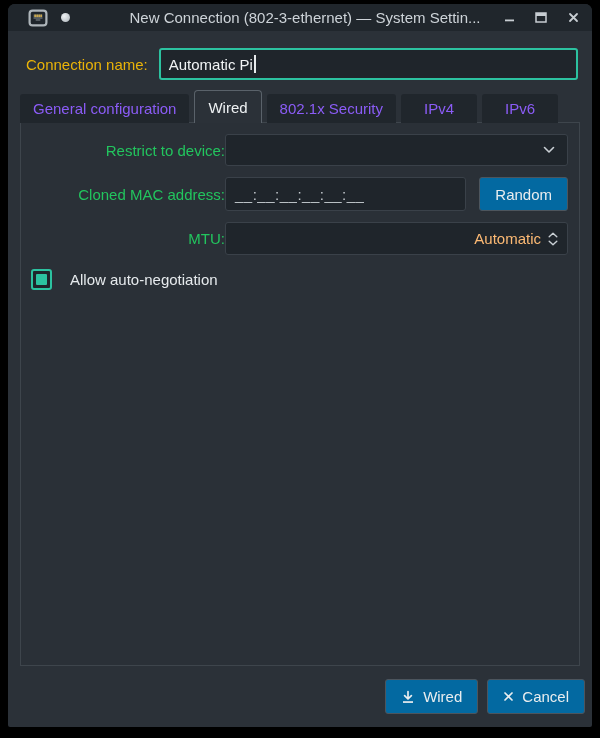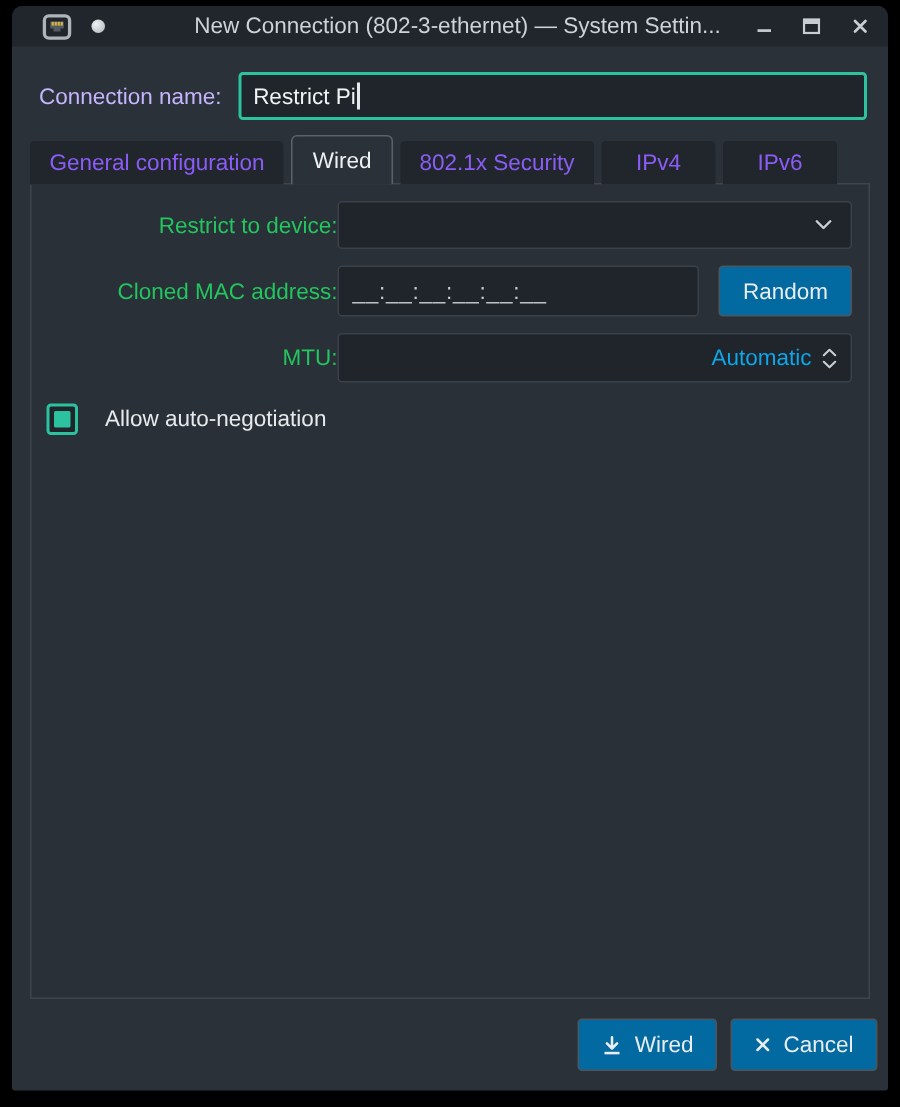--- a/index.html
+++ b/index.html
@@ -11,21 +11,21 @@
   .tb-left{position:absolute;left:20px;top:0;height:27px;display:flex;align-items:center;gap:13px;}
   .app-icon{width:20px;height:20px;display:block;}
   .mod-dot{width:9px;height:9px;border-radius:50%;
     background:radial-gradient(circle at 35% 35%, #eef2f4, #aab1b7);}
   .tb-title{position:absolute;left:10px;right:0;top:0;height:27px;line-height:27px;text-align:center;
     color:#cdd3d8;font-size:15px;white-space:nowrap;}
   .tb-controls{position:absolute;right:13px;top:0;height:27px;display:flex;align-items:center;gap:20px;}
   .tb-btn{width:12px;height:12px;display:flex;align-items:center;justify-content:center;cursor:default;}
   
   .name-row{display:flex;align-items:center;padding:17px 14px 10px 18px;}
-  .name-label{font-size:15px;color:#c4b5fd;margin-right:11px;white-space:nowrap;}
+  .name-label{font-size:15px;color:#eab308;margin-right:11px;white-space:nowrap;}
   .name-input{flex:1;height:28px;background:#1f252b;border:2px solid #2cc2a0;border-radius:3px;
     display:flex;align-items:center;padding:0 8px;}
   .name-text{font-size:15px;color:#f1f4f5;}
   .caret{display:inline-block;width:2px;height:18px;background:#e6eaec;margin-left:1px;vertical-align:middle;}
   
   .tabs{display:flex;align-items:flex-end;gap:5px;margin:0 12px -1px 12px;position:relative;z-index:2;}
   .tab{height:29px;display:flex;align-items:center;justify-content:center;padding:0 13px;min-width:50px;
     font-size:15px;color:#8b5cf6;background:#20262c;border-radius:3px 3px 0 0;box-sizing:border-box;}
   .tab.wide{min-width:76px;}
   .tab.active{height:33px;background:#2b3138;border:1px solid #5a626a;border-bottom:none;
@@ -38,21 +38,21 @@
   .field-area{flex:1;margin-right:11px;display:flex;align-items:flex-start;gap:13px;}
   .combo,.line-edit,.spinbox{background:#1f252b;border:1px solid #3a4149;border-radius:3px;
     box-sizing:border-box;}
   .combo{flex:1;height:32px;display:flex;align-items:center;justify-content:flex-end;padding:0 12px;}
   .line-edit{flex:1;height:34px;display:flex;align-items:center;padding:0 9px;}
   .mask-text{font-size:15px;color:#c3c9ce;letter-spacing:.5px;}
   .btn{height:34px;background:#0369a1;border:1px solid #4d555d;border-radius:3px;
     display:flex;align-items:center;justify-content:center;gap:8px;padding:0 15px;
     font-size:15px;color:#e9edef;box-sizing:border-box;}
   .spinbox{flex:1;height:33px;display:flex;align-items:center;justify-content:flex-end;padding:0 9px;gap:7px;}
-  .spin-value{font-size:15px;color:#0ea5e9;}
+  .spin-value{font-size:15px;color:#fdba74;}
   .spin-arrows{display:flex;flex-direction:column;gap:2px;align-items:center;}
   .check-row{display:flex;align-items:center;gap:18px;margin:14px 0 0 10px;}
   .checkbox{width:17px;height:17px;border:2px solid #2cc2a0;border-radius:3px;
     display:flex;align-items:center;justify-content:center;background:#1f252b;}
   .checkbox-inner{width:11px;height:11px;background:#2cc2a0;border-radius:1px;}
   .check-label{font-size:15px;color:#e6eaed;}
   
   .footer{position:absolute;right:7px;bottom:13px;display:flex;gap:9px;}
   .footer .btn{height:35px;}
   svg{display:block;}
@@ -91,21 +91,21 @@
         <svg width="11" height="11" viewBox="0 0 11 11">
           <path d="M2 2 L9 9 M9 2 L2 9" stroke="#c7cdd2" stroke-width="1.8" stroke-linecap="round"></path>
         </svg>
       </span>
     </div>
   </div>
 
   <div class="name-row">
     <span class="name-label">Connection name:</span>
     <div class="name-input">
-      <span class="name-text">Restrict Pi</span>
+      <span class="name-text">Automatic Pi</span>
       <span class="caret"></span>
     </div>
   </div>
 
   <div class="tabs">
     <div class="tab">General configuration</div>
     <div class="tab active">Wired</div>
     <div class="tab">802.1x Security</div>
     <div class="tab wide">IPv4</div>
     <div class="tab wide">IPv6</div>

